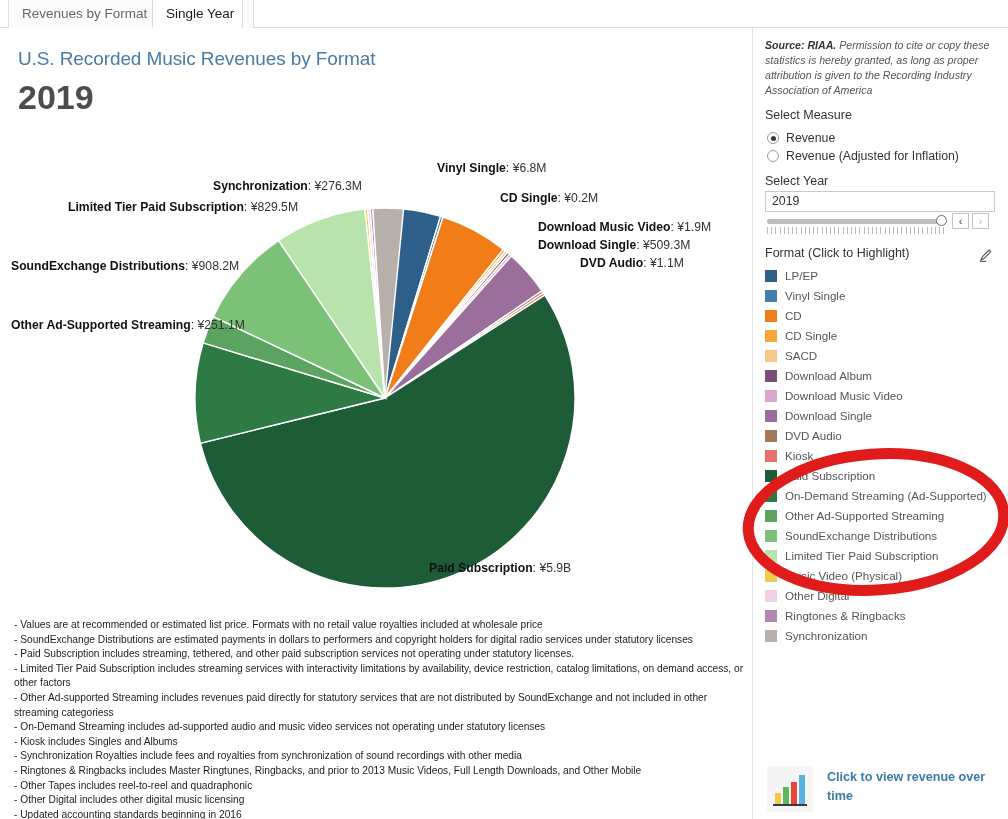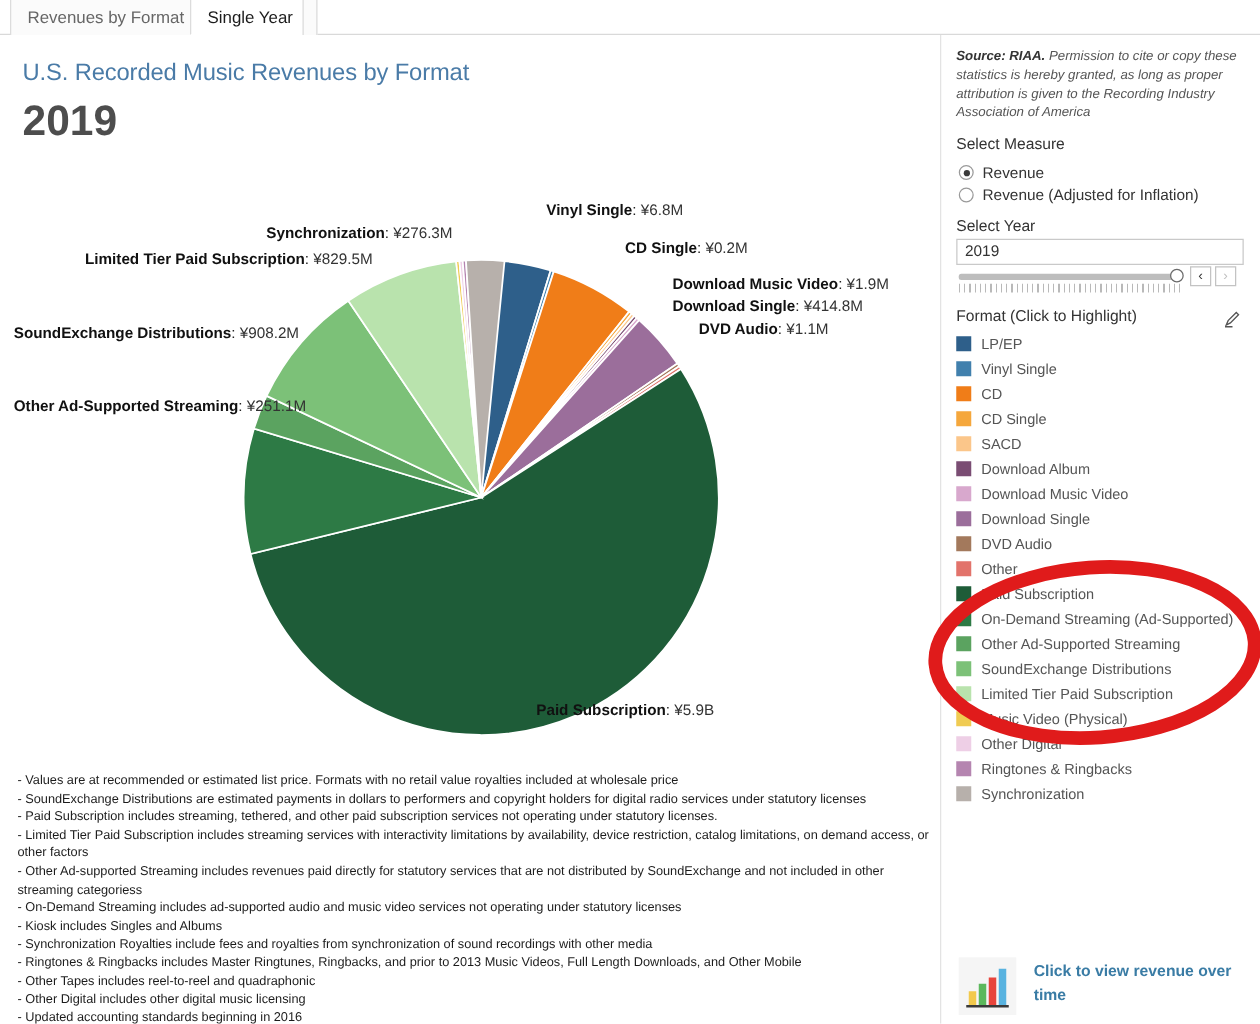--- a/index.html
+++ b/index.html
@@ -204,23 +204,23 @@
       <div class="pie-label" style="left:437px; top:133px;">
         <b>Vinyl Single</b><span>: </span><span class="val">¥6.8M</span>
       </div>
       <div class="pie-label" style="left:500px; top:163px;">
         <b>CD Single</b><span>: </span><span class="val">¥0.2M</span>
       </div>
       <div class="pie-label" style="left:538px; top:192px;">
         <b>Download Music Video</b><span>: </span><span class="val">¥1.9M</span>
       </div>
       <div class="pie-label" style="left:538px; top:210px;">
-        <b>Download Single</b><span>: </span><span class="val">¥414.8M</span>
-      </div>
-      <div class="pie-label" style="left:559px; top:228px;">
+        <b>Download Single</b><span>: </span><span class="val">¥509.3M</span>
+      </div>
+      <div class="pie-label" style="left:580px; top:228px;">
         <b>DVD Audio</b><span>: </span><span class="val">¥1.1M</span>
       </div>
     </div>
 
     <div id="notes">
         <div class="note">- Values are at recommended or estimated list price. Formats with no retail value royalties included at wholesale price</div>
         <div class="note">- SoundExchange Distributions are estimated payments in dollars to performers and copyright holders for digital radio services under statutory licenses</div>
         <div class="note">- Paid Subscription includes streaming, tethered, and other paid subscription services not operating under statutory licenses.</div>
         <div class="note">- Limited Tier Paid Subscription includes streaming services with interactivity limitations by availability, device restriction, catalog limitations, on demand access, or other factors</div>
         <div class="note">- Other Ad-supported Streaming includes revenues paid directly for statutory services that are not distributed by SoundExchange and not included in other streaming categoriess</div>
@@ -269,21 +269,21 @@
     <div id="legend">
         <div class="leg-row"><span class="leg-sw" style="background: rgb(46, 95, 138);"></span><span>LP/EP</span></div>
         <div class="leg-row"><span class="leg-sw" style="background: rgb(65, 128, 173);"></span><span>Vinyl Single</span></div>
         <div class="leg-row"><span class="leg-sw" style="background: rgb(240, 125, 24);"></span><span>CD</span></div>
         <div class="leg-row"><span class="leg-sw" style="background: rgb(245, 167, 60);"></span><span>CD Single</span></div>
         <div class="leg-row"><span class="leg-sw" style="background: rgb(251, 198, 138);"></span><span>SACD</span></div>
         <div class="leg-row"><span class="leg-sw" style="background: rgb(122, 77, 115);"></span><span>Download Album</span></div>
         <div class="leg-row"><span class="leg-sw" style="background: rgb(216, 168, 205);"></span><span>Download Music Video</span></div>
         <div class="leg-row"><span class="leg-sw" style="background: rgb(155, 110, 155);"></span><span>Download Single</span></div>
         <div class="leg-row"><span class="leg-sw" style="background: rgb(163, 121, 92);"></span><span>DVD Audio</span></div>
-        <div class="leg-row"><span class="leg-sw" style="background: rgb(226, 115, 107);"></span><span>Other</span></div>
+        <div class="leg-row"><span class="leg-sw" style="background: rgb(226, 115, 107);"></span><span>Kiosk</span></div>
         <div class="leg-row"><span class="leg-sw" style="background: rgb(30, 92, 56);"></span><span>Paid Subscription</span></div>
         <div class="leg-row"><span class="leg-sw" style="background: rgb(45, 122, 69);"></span><span>On-Demand Streaming (Ad-Supported)</span></div>
         <div class="leg-row"><span class="leg-sw" style="background: rgb(91, 163, 96);"></span><span>Other Ad-Supported Streaming</span></div>
         <div class="leg-row"><span class="leg-sw" style="background: rgb(124, 193, 120);"></span><span>SoundExchange Distributions</span></div>
         <div class="leg-row"><span class="leg-sw" style="background: rgb(185, 227, 173);"></span><span>Limited Tier Paid Subscription</span></div>
         <div class="leg-row"><span class="leg-sw" style="background: rgb(240, 203, 82);"></span><span>Music Video (Physical)</span></div>
         <div class="leg-row"><span class="leg-sw" style="background: rgb(238, 207, 230);"></span><span>Other Digital</span></div>
         <div class="leg-row"><span class="leg-sw" style="background: rgb(181, 133, 176);"></span><span>Ringtones &amp; Ringbacks</span></div>
         <div class="leg-row"><span class="leg-sw" style="background: rgb(183, 176, 171);"></span><span>Synchronization</span></div>
       </div>

